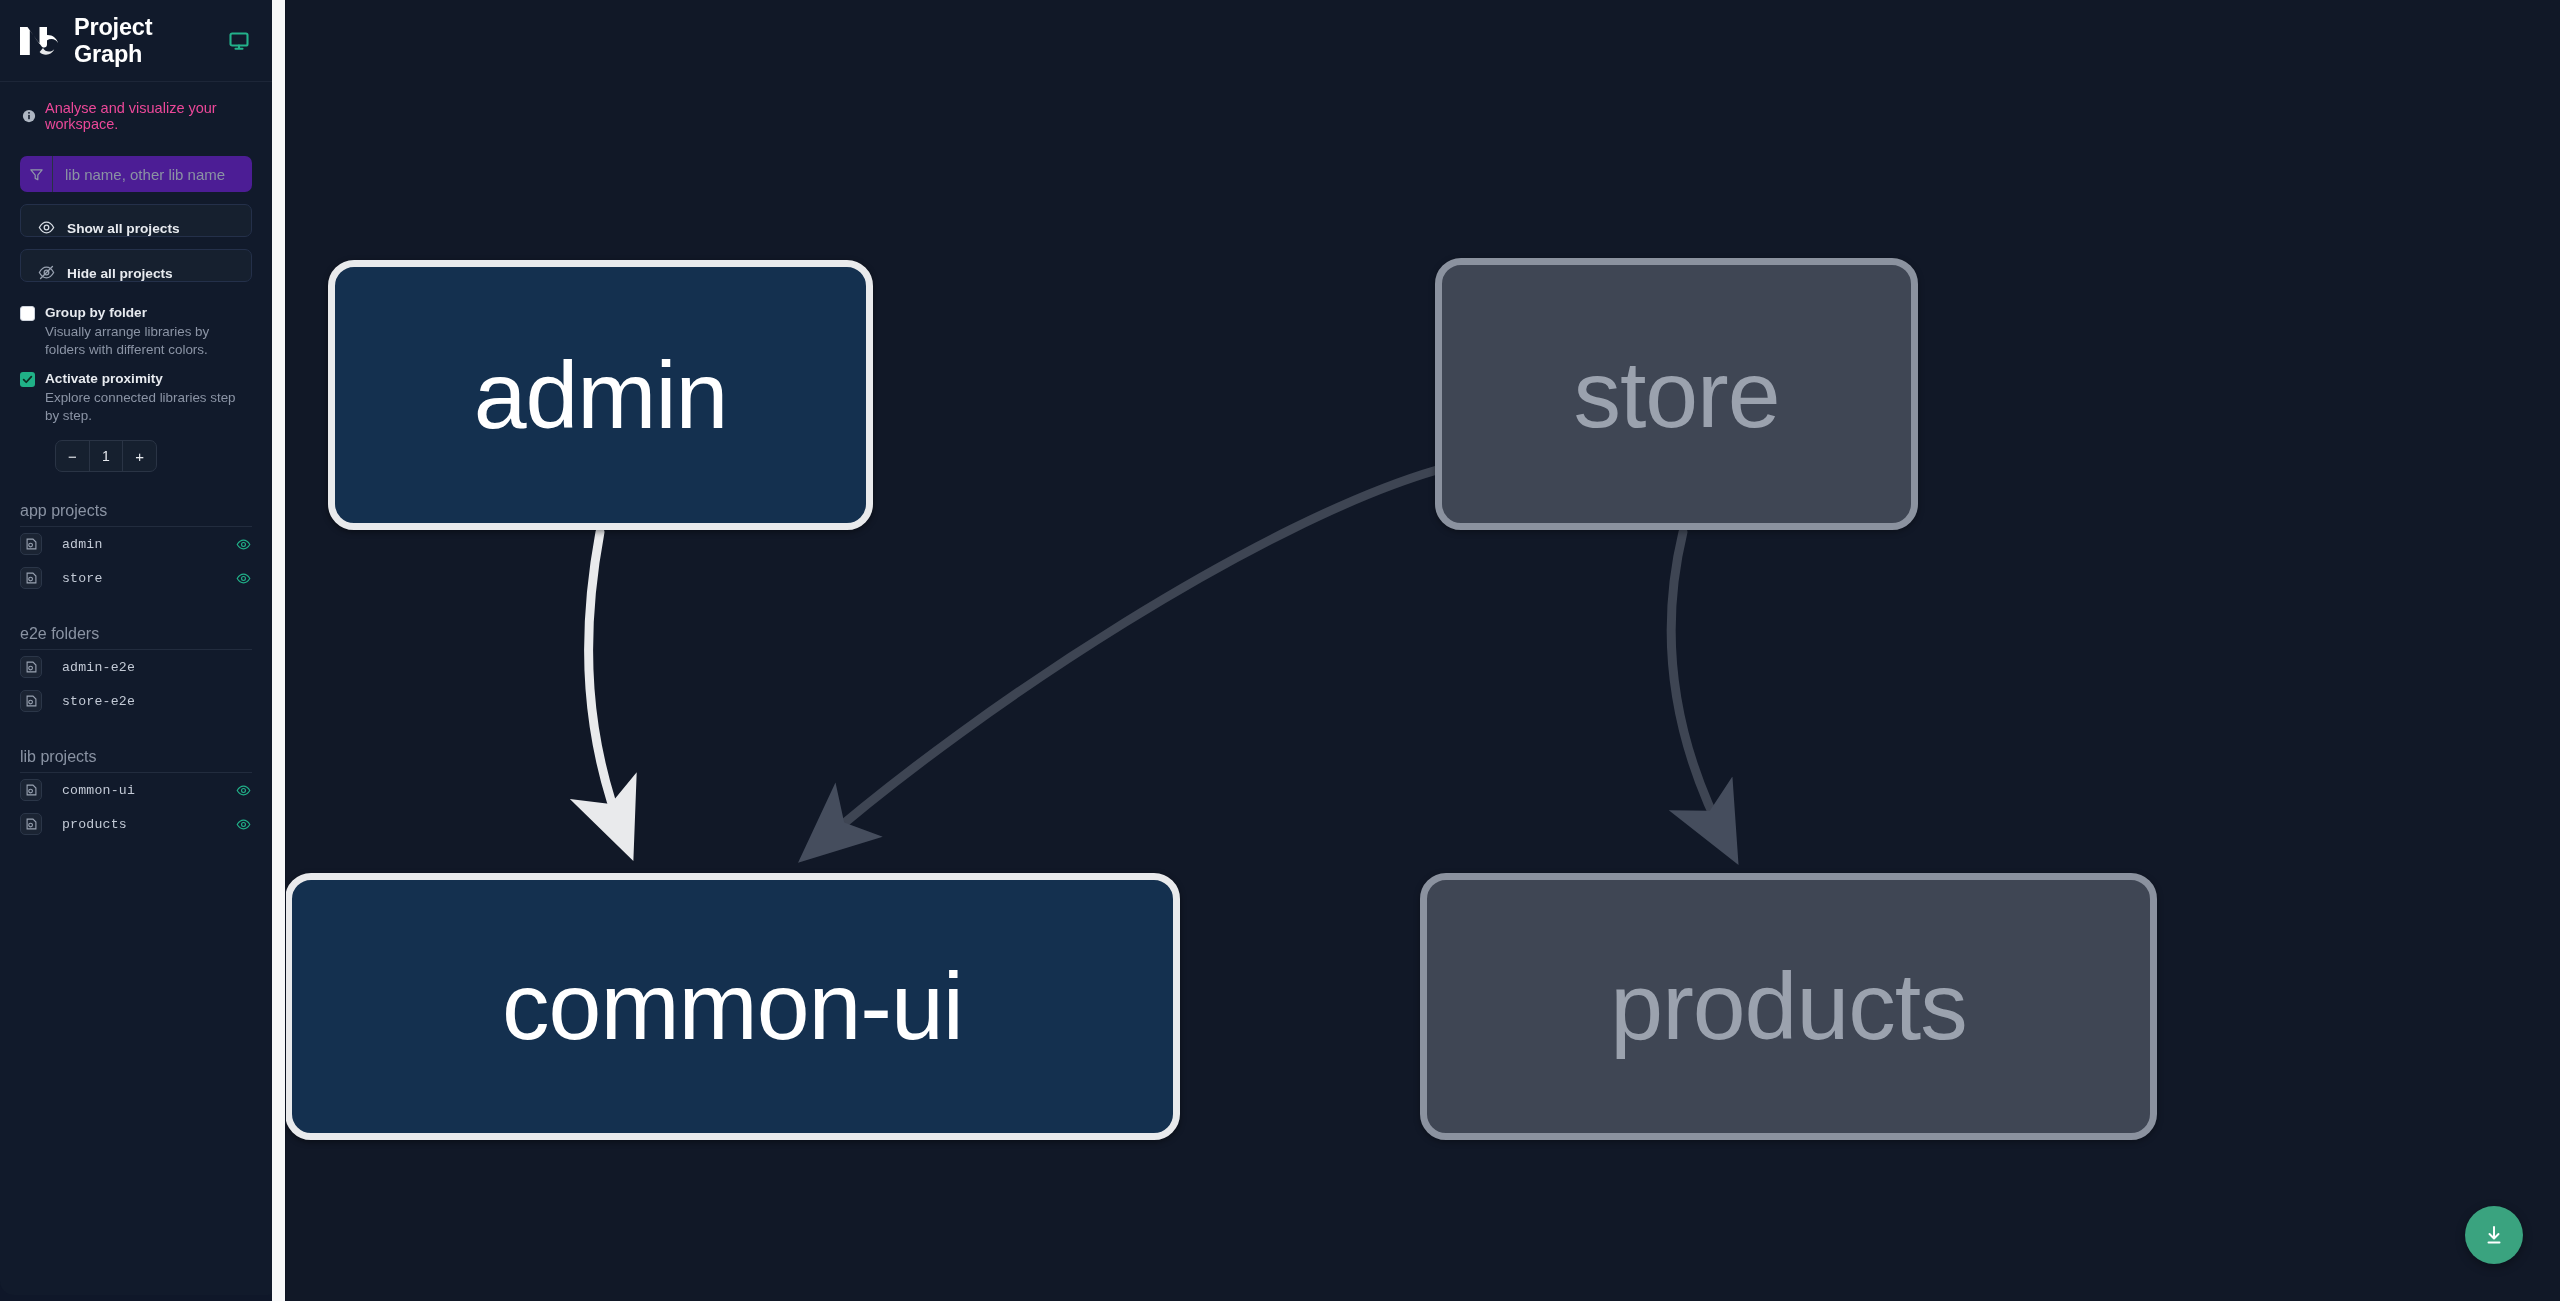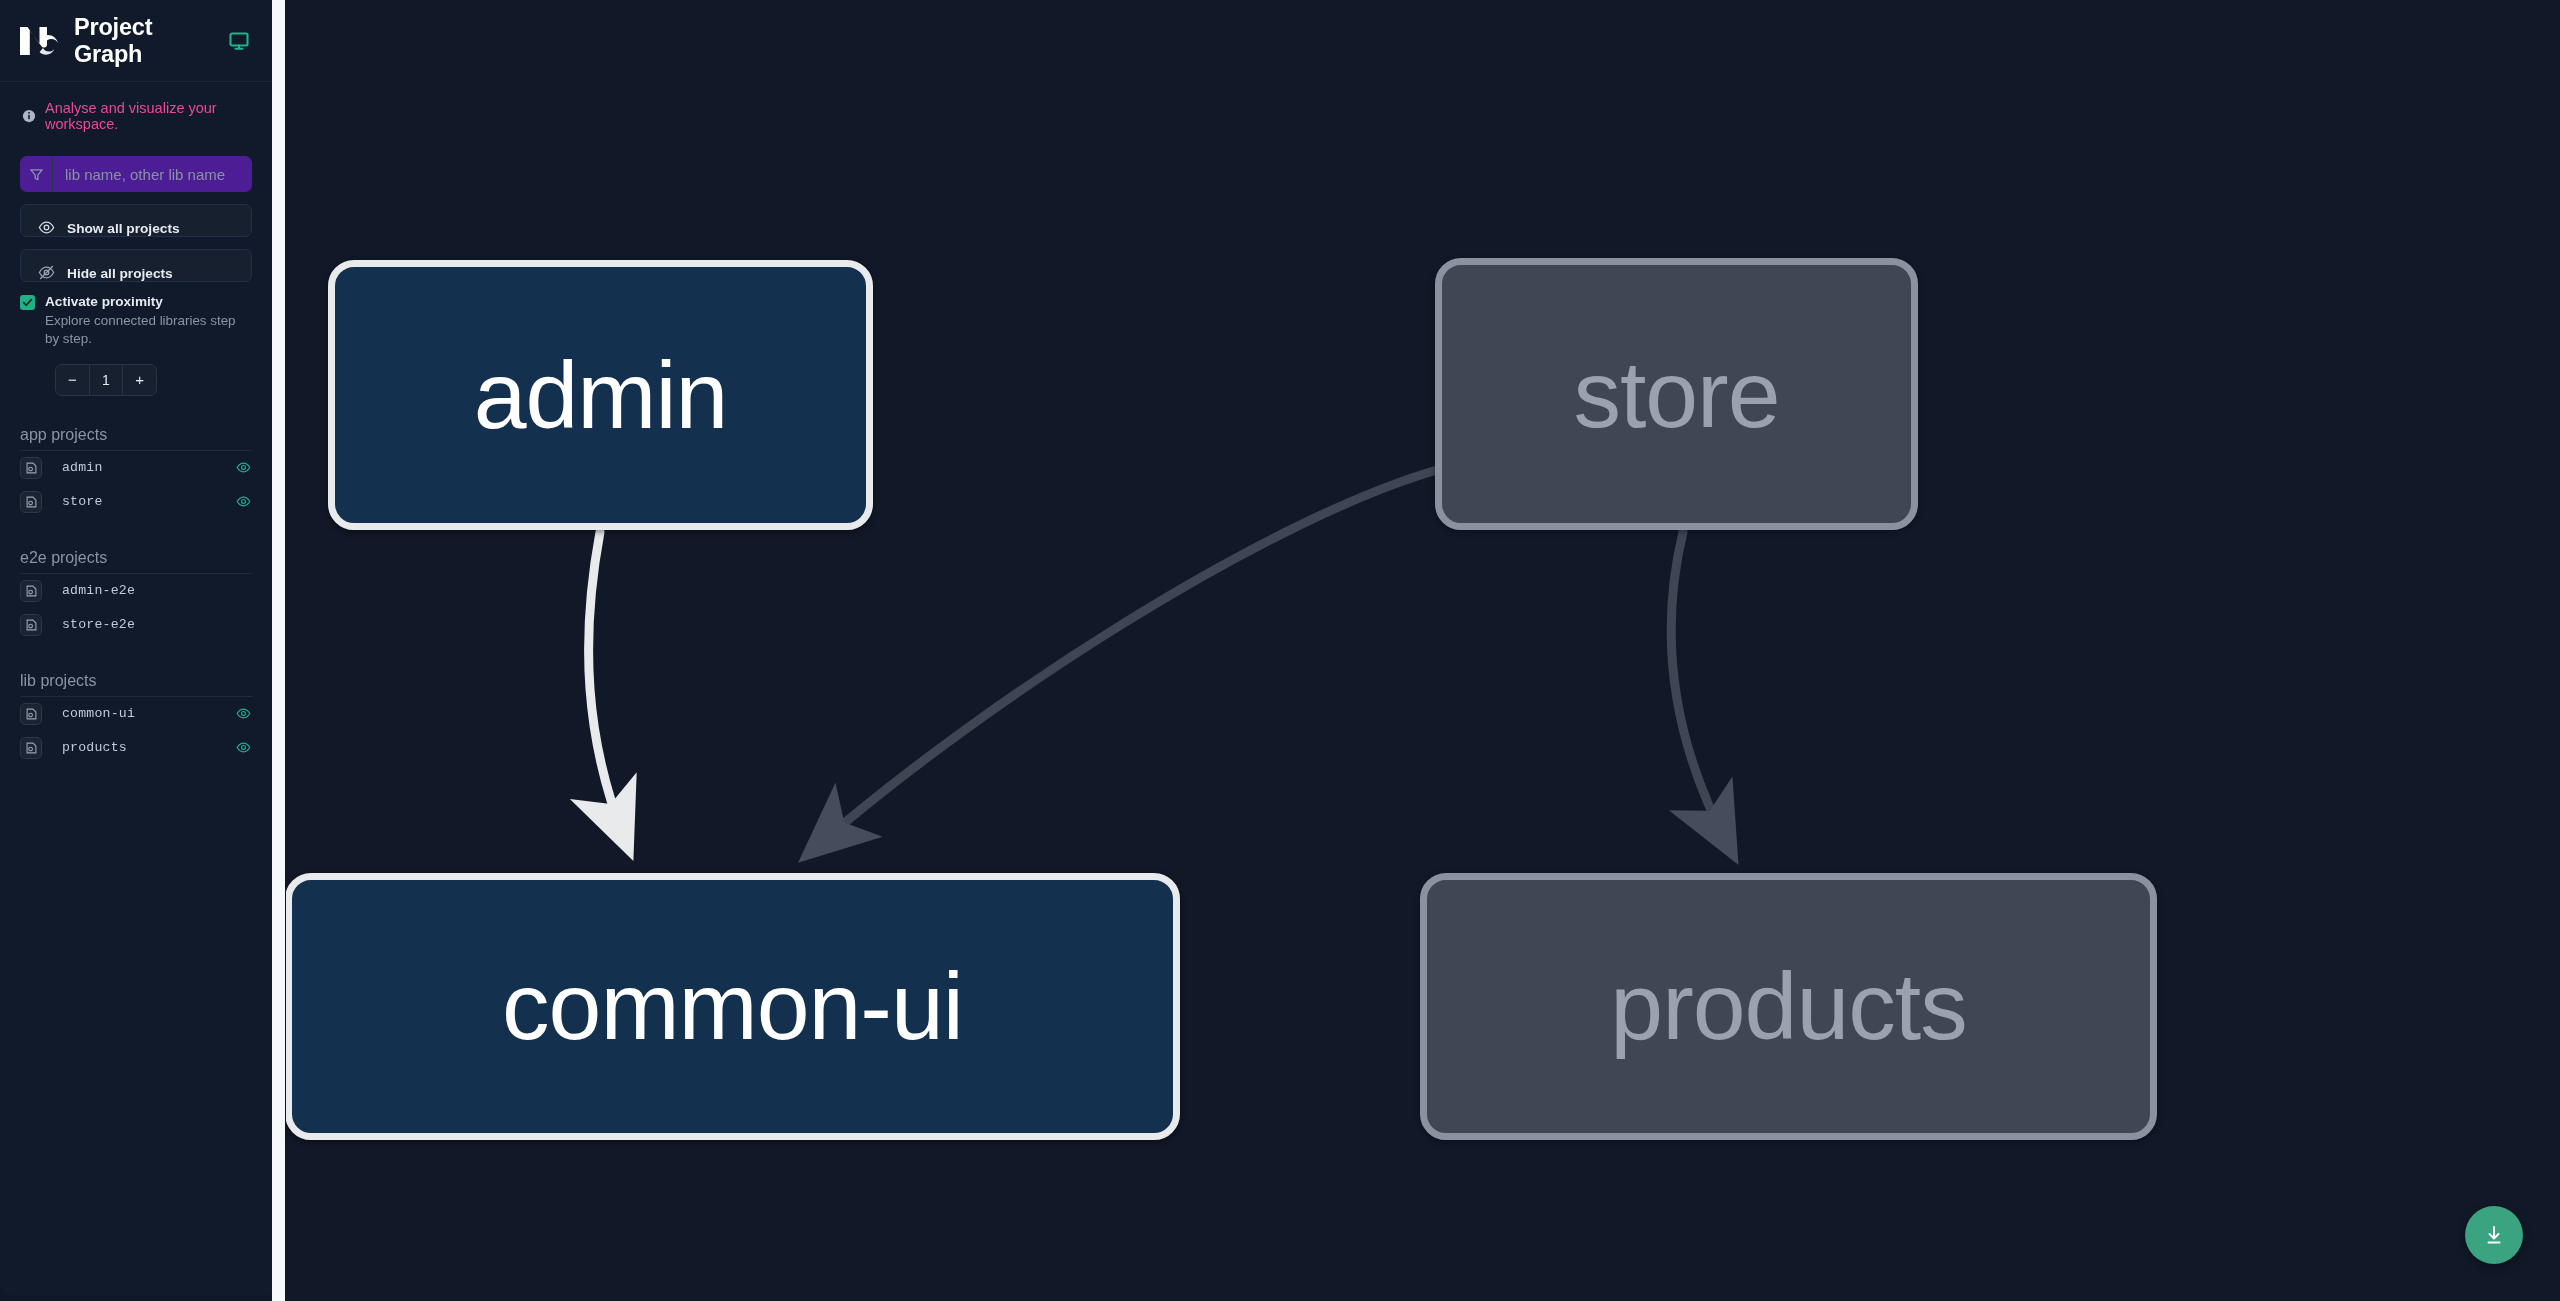--- a/index.html
+++ b/index.html
@@ -256,20 +256,27 @@
 
     <div class="btn-wide">
       <svg width="17" height="17" viewBox="0 0 20 20">
         <path d="M1.6 10 C4 5.6 7 3.8 10 3.8 c3 0 6 1.8 8.4 6.2 -2.4 4.4 -5.4 6.2 -8.4 6.2 -3 0 -6 -1.8 -8.4 -6.2 z" fill="none" stroke="#98a1b0" stroke-width="1.5"></path>
         <circle cx="10" cy="10" r="2.7" fill="none" stroke="#98a1b0" stroke-width="1.5"></circle>
         <path d="M3 17 L17 3" stroke="#98a1b0" stroke-width="1.6" stroke-linecap="round"></path>
       </svg>
       <span class="lbl">Hide all projects</span>
     </div>
 
+    <div class="opt-row" style="padding-top:22px;">
+      <span class="cbx outline"></span>
+      <span class="opt-texts">
+        <div class="opt-title">Group by folder</div>
+        <div class="opt-desc">Visually arrange libraries by folders with different colors.</div>
+      </span>
+    </div>
 
     <div class="opt-row" style="padding-top:11px;">
       <span class="cbx on">
         <svg width="11" height="11" viewBox="0 0 12 12">
           <path d="M1.8 6.2 L4.6 9 L10.2 2.8" fill="none" stroke="#0e2c22" stroke-width="1.9" stroke-linecap="round" stroke-linejoin="round"></path>
         </svg>
       </span>
       <span class="opt-texts">
         <div class="opt-title">Activate proximity</div>
         <div class="opt-desc">Explore connected libraries step by step.</div>
@@ -313,21 +320,21 @@
         <span class="eye-wrap">
           <svg width="15" height="15" viewBox="0 0 20 20">
             <path d="M1.6 10 C4 6 7 4.2 10 4.2 c3 0 6 1.8 8.4 5.8 -2.4 4 -5.4 5.8 -8.4 5.8 -3 0 -6 -1.8 -8.4 -5.8 z" fill="none" stroke="#21b189" stroke-width="1.5"></path>
             <circle cx="10" cy="10" r="2.6" fill="none" stroke="#21b189" stroke-width="1.5"></circle>
           </svg>
         </span>
       </div>
     </div>
 
     <div class="sec">
-      <div class="sec-title">e2e projects</div>
+      <div class="sec-title">e2e folders</div>
       <div class="sec-rule"></div>
 
       <div class="proj-row">
         <span class="proj-icon">
           <svg width="11" height="12" viewBox="0 0 12 13">
             <path d="M1.2 1.2 h6.4 l3.2 3.2 v7.4 h-9.6 z" fill="none" stroke="#9aa3b2" stroke-width="1.2"></path>
             <circle cx="5" cy="7.6" r="2" fill="none" stroke="#9aa3b2" stroke-width="1.2"></circle>
           </svg>
         </span>
         <span class="proj-name">admin-e2e</span>

